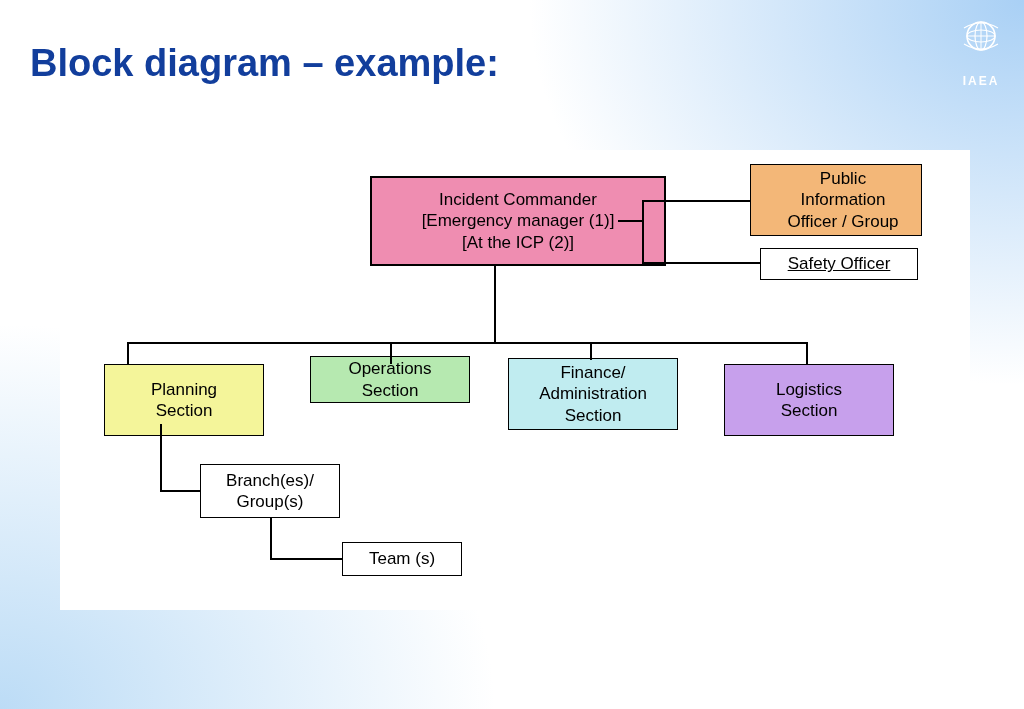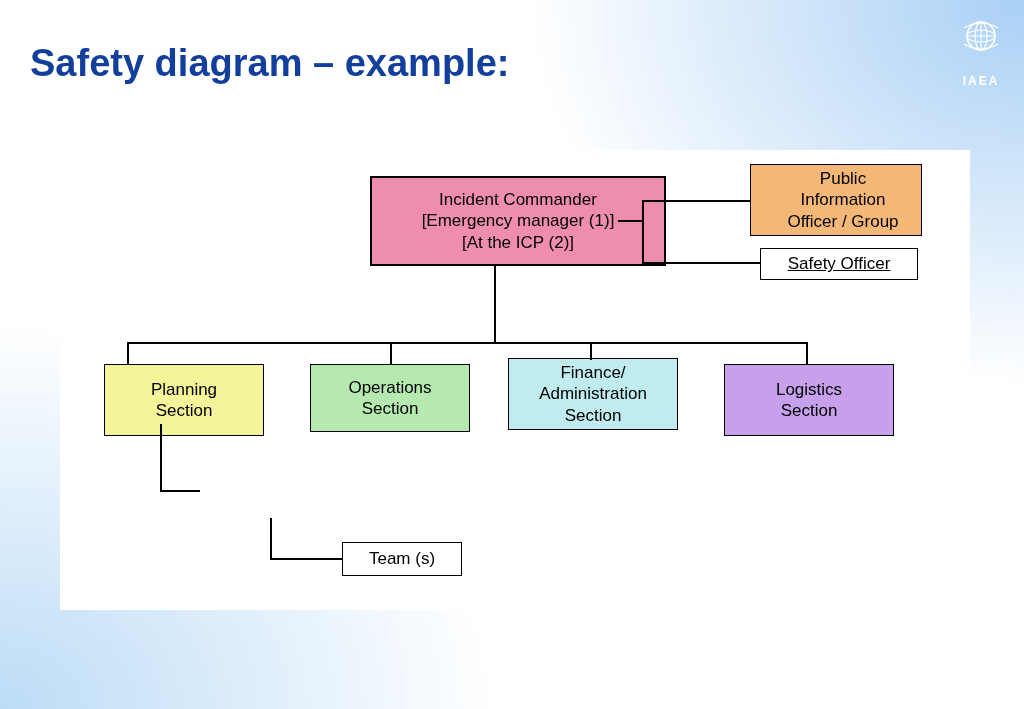--- a/index.html
+++ b/index.html
@@ -69,21 +69,21 @@
   .conn {
     position: absolute;
     background: #000;
   }
 </style>
 </head>
 <body>
 
 <div class="slide">
 
-  <div class="title">Safety diagram – example:</div>
+  <div class="title">Block diagram – example:</div>
 
   <div class="logo">
     <span>
       <svg width="40" height="40" viewBox="0 0 40 40">
         <circle cx="20" cy="20" r="14" fill="none" stroke="#ffffff" stroke-width="1.6"></circle>
         <ellipse cx="20" cy="20" rx="14" ry="6" fill="none" stroke="#ffffff" stroke-width="1.2"></ellipse>
         <ellipse cx="20" cy="20" rx="6" ry="14" fill="none" stroke="#ffffff" stroke-width="1.2"></ellipse>
         <path d="M6 20 h28 M20 6 v28" stroke="#ffffff" stroke-width="1"></path>
         <path d="M3 28 q17 10 34 0" fill="none" stroke="#ffffff" stroke-width="1.2"></path>
         <path d="M3 12 q17 -10 34 0" fill="none" stroke="#ffffff" stroke-width="1.2"></path>
@@ -96,27 +96,29 @@
 
     <div class="box" id="box-commander" style="left: 310px; top: 26px; width: 296px; height: 90px; background: rgb(239, 141, 177); border-width: 2.5px;">Incident Commander
 [Emergency manager (1)]
 [At the ICP (2)]</div>
     <div class="box" id="box-pio" style="left: 690px; top: 14px; width: 172px; height: 72px; background: rgb(243, 183, 120); padding-left: 20px;">Public
 Information
 Officer / Group</div>
     <div class="box" id="box-safety" style="left: 700px; top: 98px; width: 158px; height: 32px; background: rgb(255, 255, 255); text-decoration: underline;">Safety Officer</div>
     <div class="box" id="box-planning" style="left: 44px; top: 214px; width: 160px; height: 72px; background: rgb(244, 245, 154);">Planning
 Section</div>
-    <div class="box" id="box-operations" style="left: 250px; top: 214px; width: 160px; height: 68px; background: rgb(182, 233, 176);">Operations
+    <div class="box" id="box-operations" style="left: 250px; top: 206px; width: 160px; height: 47px; background: rgb(182, 233, 176);">Operations
 Section</div>
     <div class="box" id="box-finance" style="left: 448px; top: 208px; width: 170px; height: 72px; background: rgb(192, 236, 240);">Finance/
 Administration
 Section</div>
     <div class="box" id="box-logistics" style="left: 664px; top: 214px; width: 170px; height: 72px; background: rgb(199, 160, 236);">Logistics
 Section</div>
+    <div class="box" id="box-branches" style="left: 140px; top: 314px; width: 140px; height: 54px; background: rgb(255, 255, 255);">Branch(es)/
+Group(s)</div>
     <div class="box" id="box-teams" style="left: 282px; top: 392px; width: 120px; height: 34px; background: rgb(255, 255, 255);">Team (s)</div>
 
     <div id="connectors">
         <div class="conn" style="left: 434px; top: 116px; width: 2px; height: 78px;"></div>
         <div class="conn" style="left: 67px; top: 192px; width: 681px; height: 2px;"></div>
         <div class="conn" style="left: 67px; top: 192px; width: 2px; height: 22px;"></div>
         <div class="conn" style="left: 330px; top: 192px; width: 2px; height: 22px;"></div>
         <div class="conn" style="left: 530px; top: 192px; width: 2px; height: 18px;"></div>
         <div class="conn" style="left: 746px; top: 192px; width: 2px; height: 22px;"></div>
         <div class="conn" style="left: 558px; top: 70px; width: 26px; height: 2px;"></div>

